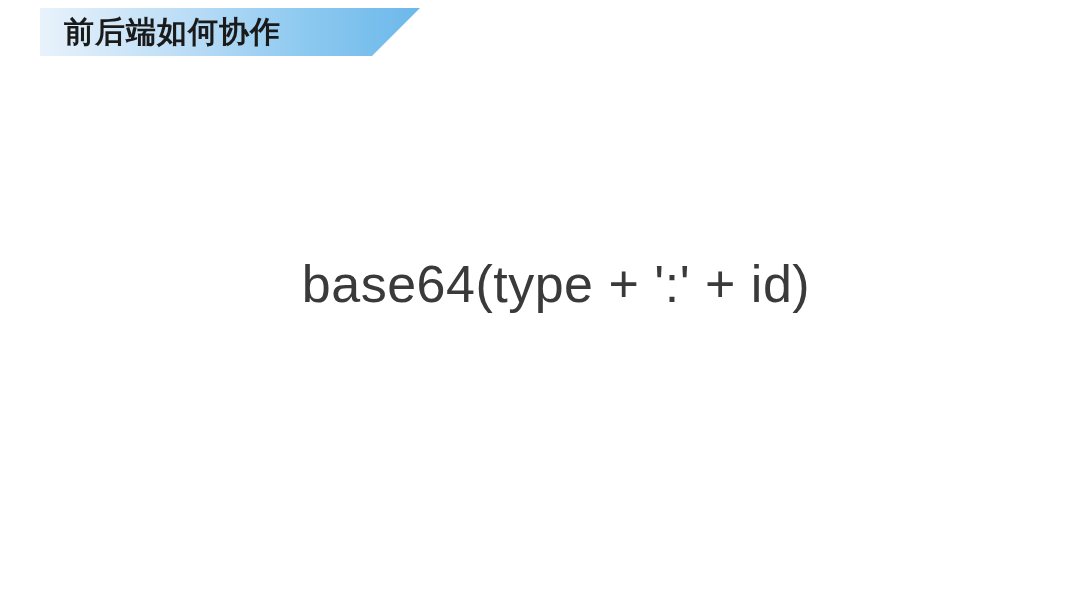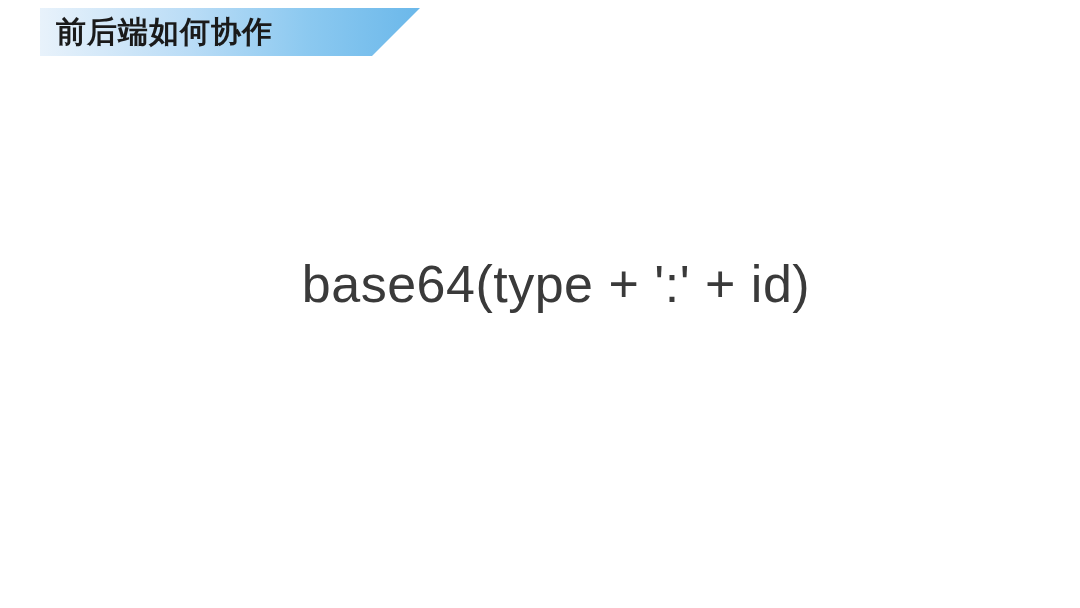--- a/index.html
+++ b/index.html
@@ -32,21 +32,21 @@
       background: linear-gradient(90deg, #e8f2fb 0%, #b9dcf6 40%, #8cc9f0 70%, #6bb8ea 100%);
       clip-path: polygon(0 0, 100% 0, calc(100% - 48px) 100%, 0 100%);
       z-index: 0;
     }
     .header-title {
       position: relative;
       z-index: 1;
       font-size: 30px;
       font-weight: 700;
       color: #1a1a1a;
-      padding-left: 16px;
+      padding-left: 24px;
       letter-spacing: 1px;
     }
     .main-content {
       position: absolute;
       top: 0;
       left: 0;
       width: 100%;
       height: 100%;
       display: flex;
       align-items: center;

